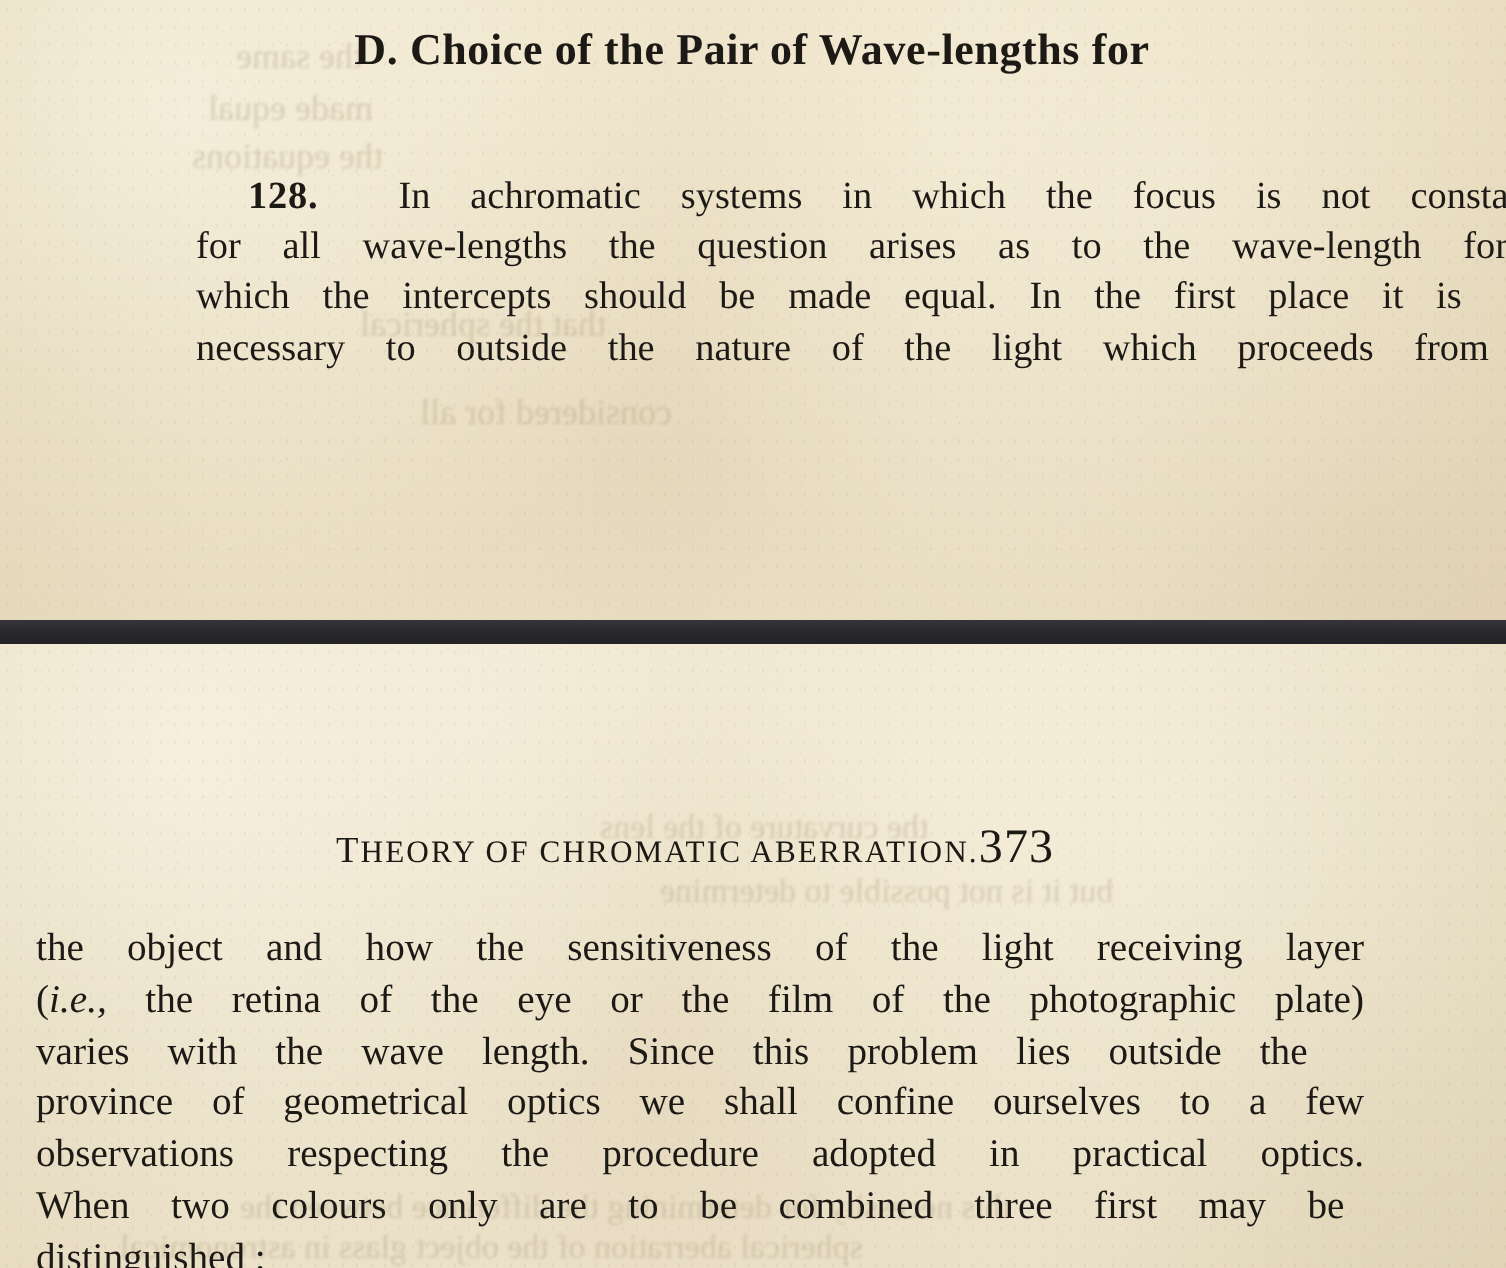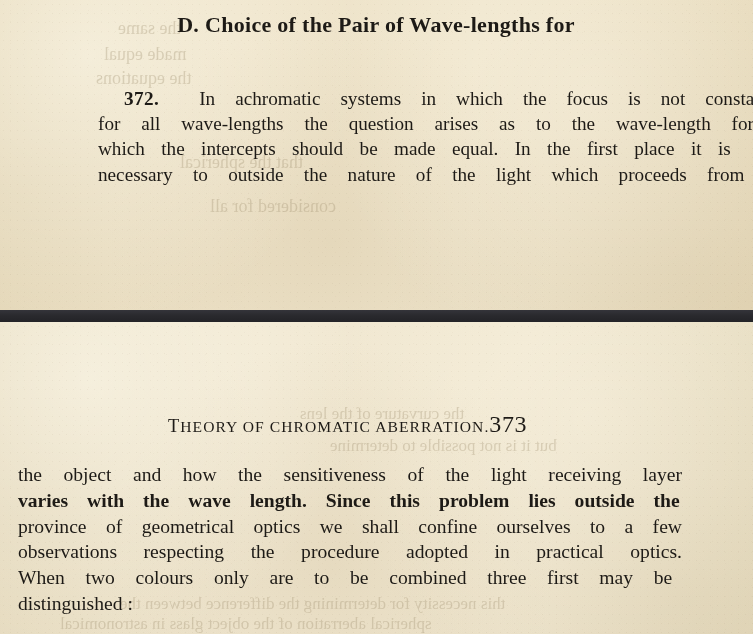--- a/index.html
+++ b/index.html
@@ -194,21 +194,21 @@
     <div class="bleed" style="left:210px; top:196px; font-size:18px;">considered for all</div>
   </div>
 
   <div class="content ink">
 
     <div id="heading">
       <span class="hl">D. Choice of the Pair of Wave-lengths for</span>
     </div>
 
     <div id="para-top">
-      <span class="pl" style="display: block; word-spacing: 15.1984px;"><span class="ind"></span><span class="sec-num">372.</span>&nbsp; <span>In achromatic systems in which the focus is not constant</span></span>
+      <span class="pl" style="display: block; word-spacing: 15.1984px;"><span class="ind"></span><span class="sec-num">128.</span>&nbsp; <span>In achromatic systems in which the focus is not constant</span></span>
       <span class="pl" style="display: block; word-spacing: 16.0469px;">for all wave-lengths the question arises as to the wave-length for</span>
       <span class="pl" style="display: block; word-spacing: 11.5759px;">which the intercepts should be made equal.   In the first place it is</span>
       <span class="pl" style="display: block; word-spacing: 15.5156px;">necessary to outside the nature of the light which proceeds from</span>
     </div>
 
   </div>
 
   <div id="separator-band"></div>
 
   <div class="scan-panel" id="panel-bottom"></div>
@@ -222,21 +222,22 @@
 
   <div class="content ink">
 
     <div id="running-head">
       <span id="running-head-title"><span class="first-cap">T</span><span>HEORY OF CHROMATIC ABERRATION.</span></span>
       <span id="page-number">373</span>
     </div>
 
     <div id="para-bottom">
       <span class="pl" style="display: block; word-spacing: 16.6672px;">the object and how the sensitiveness of the light receiving layer</span>
-      <span class="pl" style="display: block; word-spacing: 14.1133px; font-weight: bold;">varies with the wave length.   Since this problem lies outside the</span>
+      <span class="pl" style="display: block; word-spacing: 14.3906px;"><span>(</span><span class="it">i.e.,</span><span> the retina of the eye or the film of the photographic plate)</span></span>
+      <span class="pl" style="display: block; word-spacing: 14.1133px;">varies with the wave length.   Since this problem lies outside the</span>
       <span class="pl" style="display: block; word-spacing: 14.4938px; text-align: center;">province of geometrical optics we shall confine ourselves to a few</span>
       <span class="pl" style="display: block; word-spacing: 21.6384px;">observations respecting the procedure adopted in practical optics.</span>
       <span class="pl" style="display: block; word-spacing: 15.7983px;">When two colours only are to be combined three first may be</span>
       <span class="pl">distinguished :</span>
     </div>
 
   </div>
 
 </div>
 

